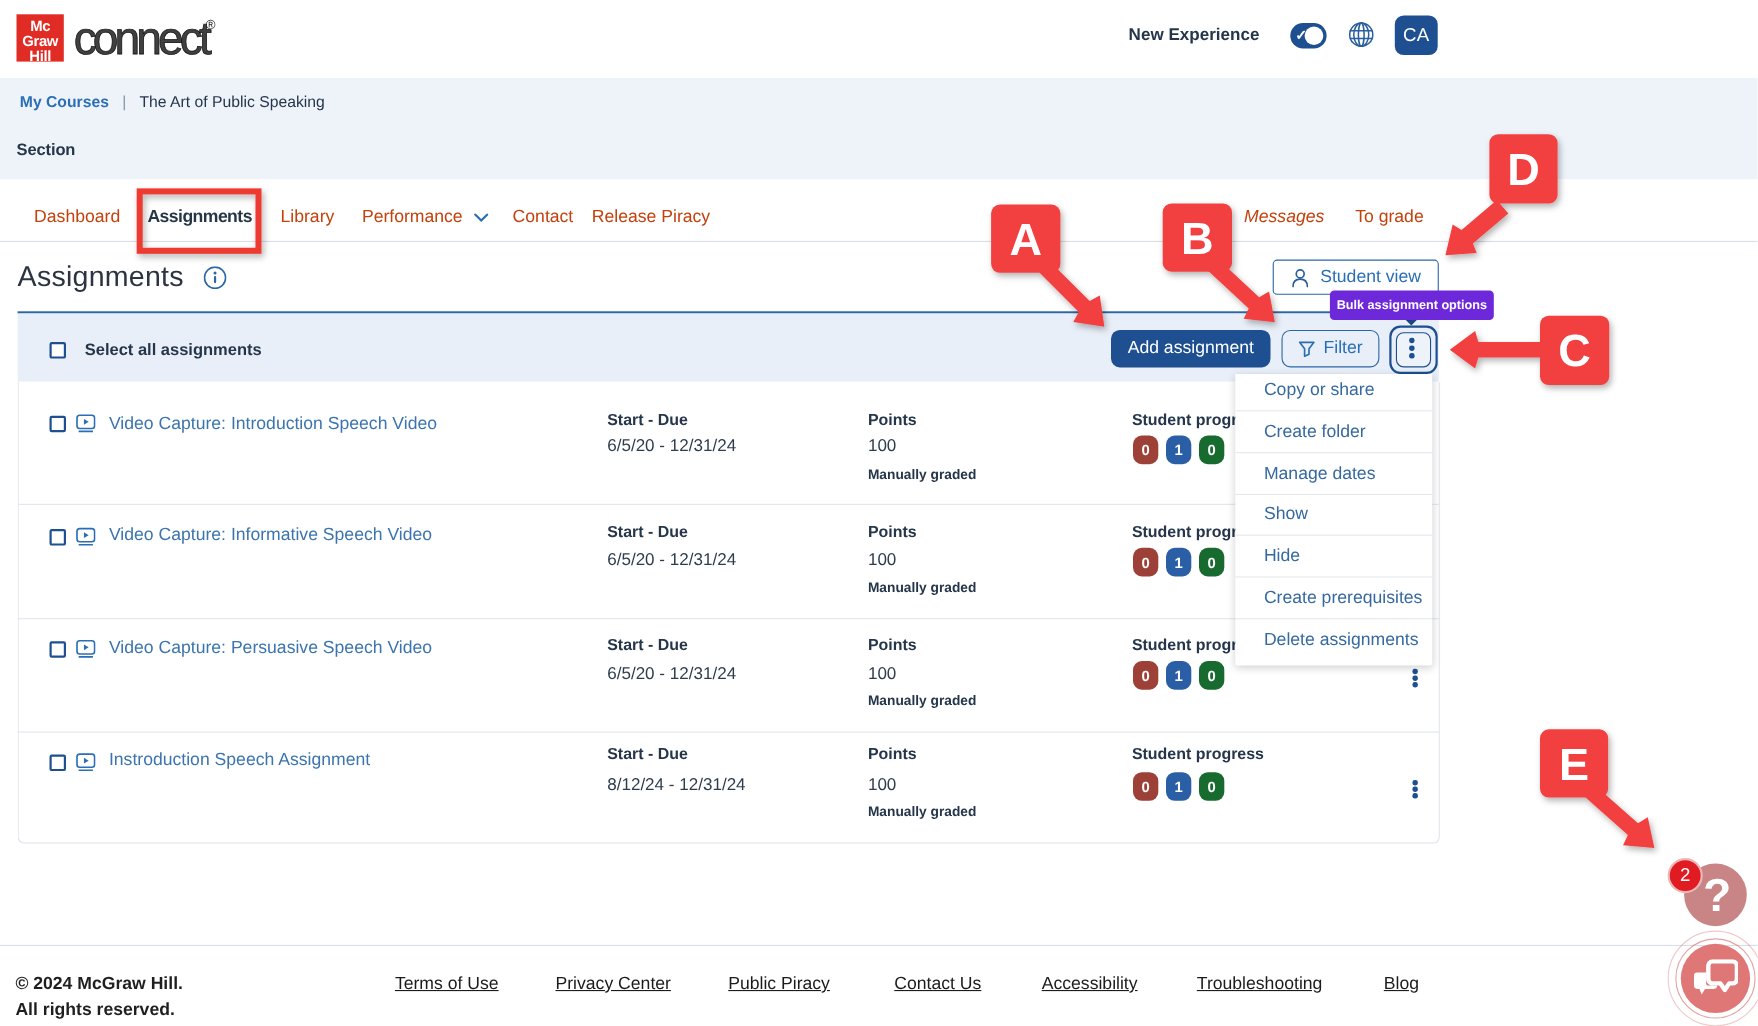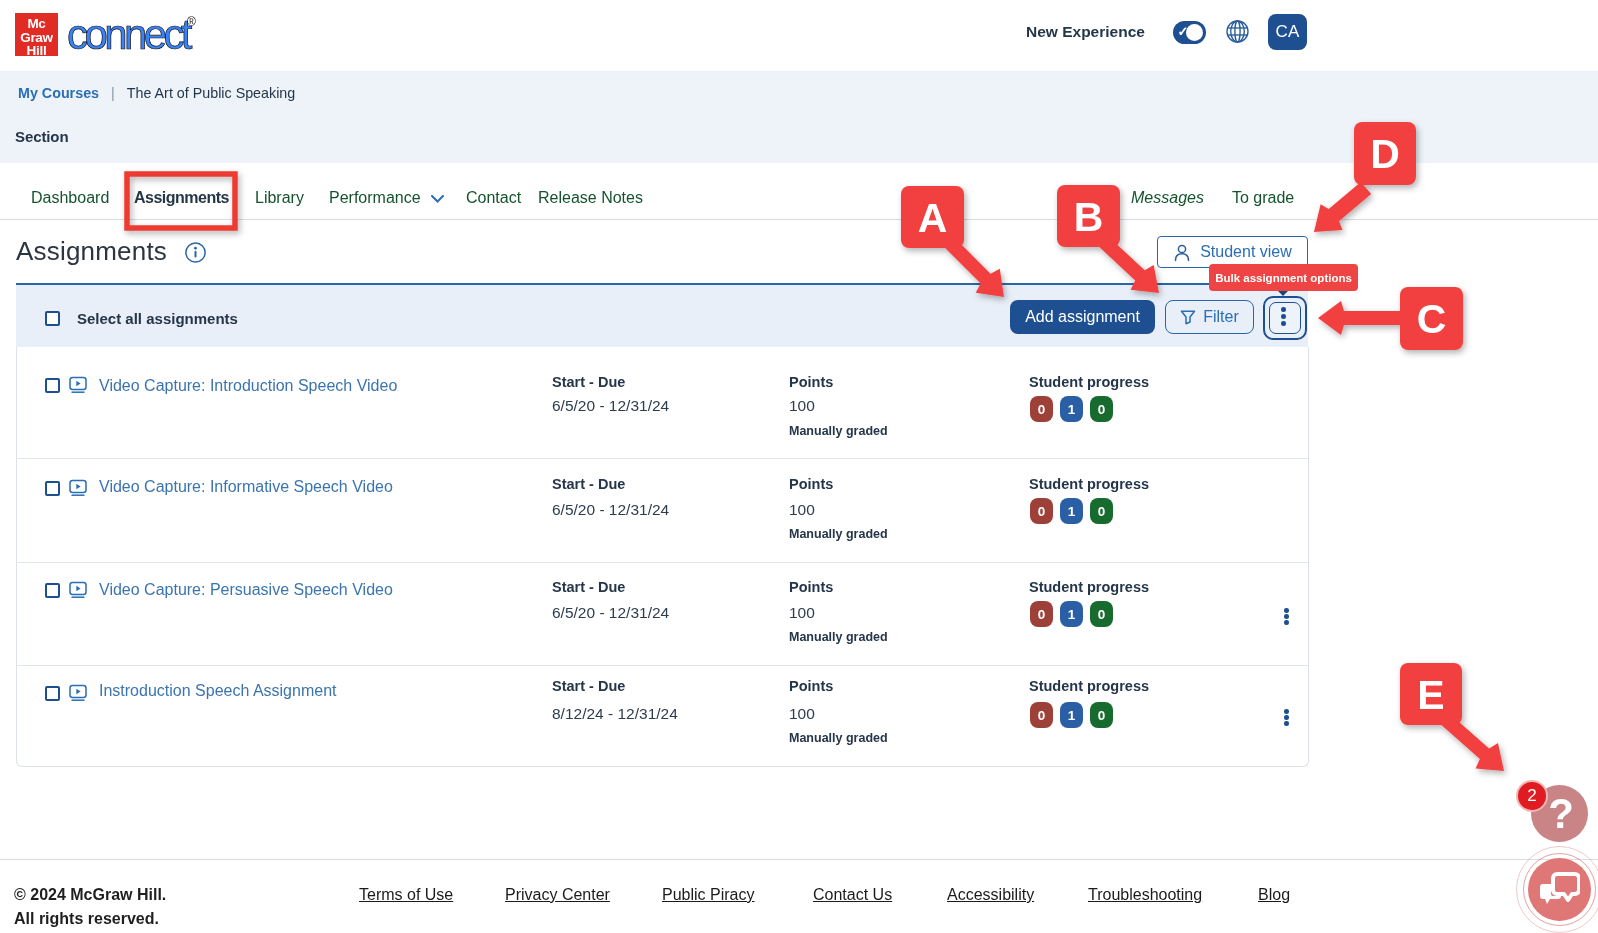--- a/index.html
+++ b/index.html
@@ -4,41 +4,41 @@
 <style>
   * { margin:0; padding:0; box-sizing:border-box; }
   html,body { width:1598px; height:933px; background:#fff; font-family:"Liberation Sans", sans-serif; }
   #page { position:relative; width:1598px; height:933px; overflow:hidden; background:#fff; }
   .abs { position:absolute; }
 
   
   #logo-sq { left:15px; top:13px; width:43px; height:43px; background:#e02c25; color:#fff;
     font-weight:bold; text-align:center; line-height:1.0; padding-top:4px;
     font-size:13.5px; letter-spacing:-0.3px;}
-  #logo-connect { left:67px; top:11px; font-size:42px; color:#3b82f6; font-weight:400; letter-spacing:-3.6px; -webkit-text-stroke:0.7px #131313; }
+  #logo-connect { left:67px; top:11px; font-size:42px; color:#404040; font-weight:400; letter-spacing:-3.6px; -webkit-text-stroke:0.7px #131313; }
   #logo-r { left:187px; top:15px; font-size:12px; color:#222; }
   #new-exp { left:1026px; top:23px; font-size:15.5px; font-weight:bold; color:#25364a; }
   #toggle { left:1173px; top:21px; width:33px; height:23px; background:#1d4f91; border-radius:12px; }
   #toggle .knob { position:absolute; right:3px; top:3px; width:17px; height:17px; border-radius:50%; background:#fff; }
   #toggle .chk { position:absolute; left:4.5px; top:3px; color:#fff; font-size:13px; font-weight:bold; }
   #avatar { left:1268px; top:14px; width:39px; height:36px; background:#1d4f91; border-radius:8px;
     color:#fff; font-size:17px; display:flex; align-items:center; justify-content:center; letter-spacing:0.3px; }
 
   
   #band { left:0; top:71px; width:1598px; height:92px; background:#eef3fa; }
   #crumbs { left:18px; top:85px; font-size:14.3px; color:#25364a; }
   #crumbs .mc { color:#2a6eb6; font-weight:bold; }
   #crumbs .sep { color:#8896a5; margin:0 12px; }
   #sec-label { left:15px; top:128px; font-size:15px; font-weight:bold; color:#25364a; letter-spacing:-0.1px; }
   #sec-select { left:75px; top:118px; width:279px; height:36px; background:#fff; border:1.5px solid #2a66a5;
     border-radius:6px; display:flex; align-items:center; font-size:17px; color:#2a6eb6; padding-left:16px; }
 
   
   #nav { left:0; top:163px; width:1598px; height:57px; background:#fff; border-bottom:1px solid #d9dee4; }
-  .tab { position:absolute; top:189px; font-size:16px; color:#14532d; white-space:nowrap; }
+  .tab { position:absolute; top:189px; font-size:16px; color:#c2410c; white-space:nowrap; }
   .tab.active { color:#253746; font-weight:bold; letter-spacing:-0.5px; }
 
   
   #h1 { left:16px; top:236px; font-size:26px; font-weight:400; color:#2b3440; letter-spacing:0.2px; }
 
   
   #topline { left:16px; top:283px; width:1292px; height:2px; background:#2a66a5; }
   #selbar { left:16px; top:285px; width:1292px; height:62px; background:#e8eff8; }
   #selbar-label { left:77px; top:310px; font-size:15px; font-weight:bold; color:#25364a; }
   .cb { position:absolute; width:15px; height:15px; border:2px solid #1d4f91; border-radius:2px; background:#fff; }
@@ -62,21 +62,21 @@
   #btn-add { left:1010px; top:300px; width:145px; height:34px; background:#1d4f91; border-radius:8px;
     color:#fff; font-size:16px; display:flex; align-items:center; justify-content:center; }
   #btn-filter { left:1165px; top:300px; width:89px; height:34px; border:1px solid #2a66a5; border-radius:8px;
     color:#2a6eb6; font-size:16px; display:flex; align-items:center; justify-content:center; gap:7px; }
   #btn-kebab-outer { left:1263px; top:296px; width:44px; height:44px; border:2px solid #1d4f91; border-radius:10px; }
   #btn-kebab { left:1269px; top:302px; width:32px; height:32px; border:1px solid #1d4f91; border-radius:7px; background:#eef3fa; }
   #btn-student { left:1157px; top:236px; width:151px; height:32px; background:#fff; border:1px solid #2a66a5;
     border-radius:4px; color:#2a6eb6; font-size:16px; display:flex; align-items:center; justify-content:center; gap:9px; }
 
   
-  #tooltip { left:1209px; top:264px; width:149px; height:27px; background:#ef4444; border-radius:4px;
+  #tooltip { left:1209px; top:264px; width:149px; height:27px; background:#6d28d9; border-radius:4px;
     color:#fff; font-size:11.5px; font-weight:bold; display:flex; align-items:center; justify-content:center; }
   #tooltip:after { content:""; position:absolute; left:69px; top:27px; border:5px solid transparent; border-top-color:#17477e; }
 
   
   #menu { left:1123px; top:340px; width:179px; height:265px; background:#fff;
     box-shadow:0 2px 8px rgba(0,0,0,0.18); border-radius:0 0 2px 2px; }
   #menu .item { position:absolute; left:26px; font-size:16px; color:#35699f; white-space:nowrap; }
   #menu .div { position:absolute; left:0; width:179px; height:1px; background:#e4e8ec; }
 
   
@@ -124,21 +124,21 @@
   <div class="abs" id="nav"></div>
   <div class="tab" style="left:31px;">Dashboard</div>
   <div class="tab active" style="left:134px;">Assignments</div>
   <div class="tab" style="left:255px;">Library</div>
   <div class="tab" style="left:329px;">Performance
     <svg class="ic" style="display:inline-block; margin-left:6px;" width="13" height="8" viewBox="0 0 13 8" fill="none" stroke="#2a6eb6" stroke-width="2" stroke-linecap="round">
         <path d="M1 1 L6.5 6.5 L12 1"></path>
       </svg>
   </div>
   <div class="tab" style="left:466px;">Contact</div>
-  <div class="tab" style="left:538px;">Release Notes</div>
+  <div class="tab" style="left:538px;">Release Piracy</div>
   <div class="tab" style="left:1131px;font-style:italic;">Messages</div>
   <div class="tab" style="left:1232px;">To grade</div>
 
   <div class="abs" id="h1">Assignments</div>
   <svg class="abs ic" style="left:185px; top:242px;" width="21" height="21" viewBox="0 0 21 21">
     <circle cx="10.5" cy="10.5" r="9.6" fill="none" stroke="#2a66a5" stroke-width="1.5"></circle>
     <circle cx="10.5" cy="6.2" r="1.4" fill="#2a66a5"></circle>
     <rect x="9.5" y="8.8" width="2" height="6.6" rx="1" fill="#2a66a5"></rect>
   </svg>
 
@@ -249,20 +249,35 @@
 
   <div class="abs" id="btn-student">
     <svg class="ic" width="18" height="19" viewBox="0 0 18 19" fill="none" stroke="#2a5f9e" stroke-width="1.5">
       <circle cx="9" cy="6" r="3.6"></circle>
       <path d="M2.5 17.5 C2.5 12.8 5.4 10.8 9 10.8 C12.6 10.8 15.5 12.8 15.5 17.5" stroke-linecap="round"></path>
     </svg>
     Student view</div>
 
   <div class="abs" id="tooltip">Bulk assignment options</div>
 
+  <div class="abs" id="menu">
+    <div class="item" style="top:6px;">Copy or share</div>
+    <div class="div" style="top:33px;"></div>
+    <div class="item" style="top:44px;">Create folder</div>
+    <div class="div" style="top:71px;"></div>
+    <div class="item" style="top:82px;">Manage dates</div>
+    <div class="div" style="top:109px;"></div>
+    <div class="item" style="top:119px;">Show</div>
+    <div class="div" style="top:146px;"></div>
+    <div class="item" style="top:157px;">Hide</div>
+    <div class="div" style="top:184px;"></div>
+    <div class="item" style="top:195px;">Create prerequisites</div>
+    <div class="div" style="top:222px;"></div>
+    <div class="item" style="top:233px;">Delete assignments</div>
+  </div>
 
   <div class="abs" id="footline"></div>
   <div class="abs" id="foot-c1">© 2024 McGraw Hill.</div>
   <div class="abs" id="foot-c2">All rights reserved.</div>
   <div class="flink" style="left:359px;">Terms of Use</div>
   <div class="flink" style="left:505px;">Privacy Center</div>
   <div class="flink" style="left:662px;">Public Piracy</div>
   <div class="flink" style="left:813px;">Contact Us</div>
   <div class="flink" style="left:947px;">Accessibility</div>
   <div class="flink" style="left:1088px;">Troubleshooting</div>

